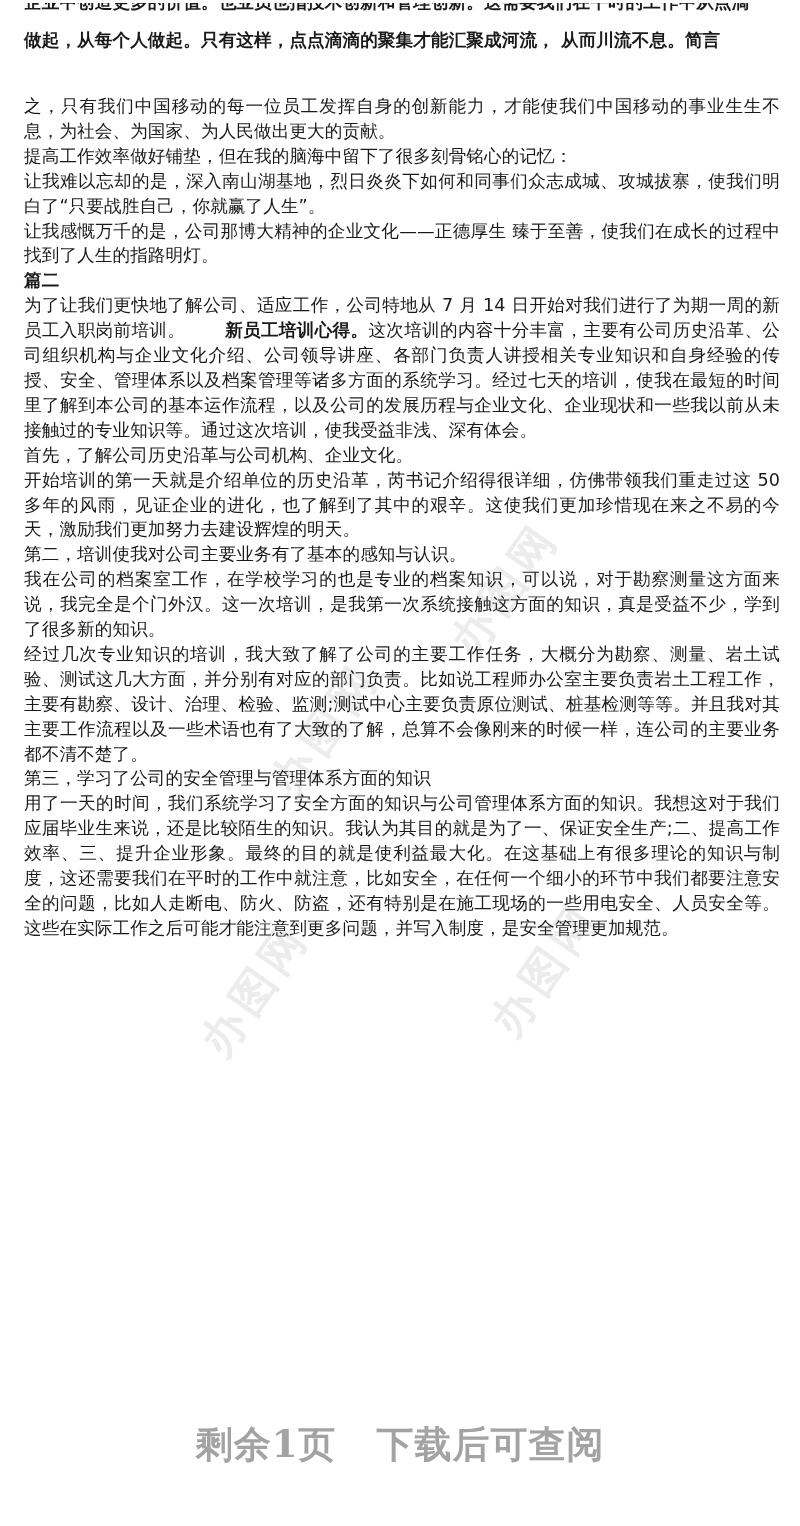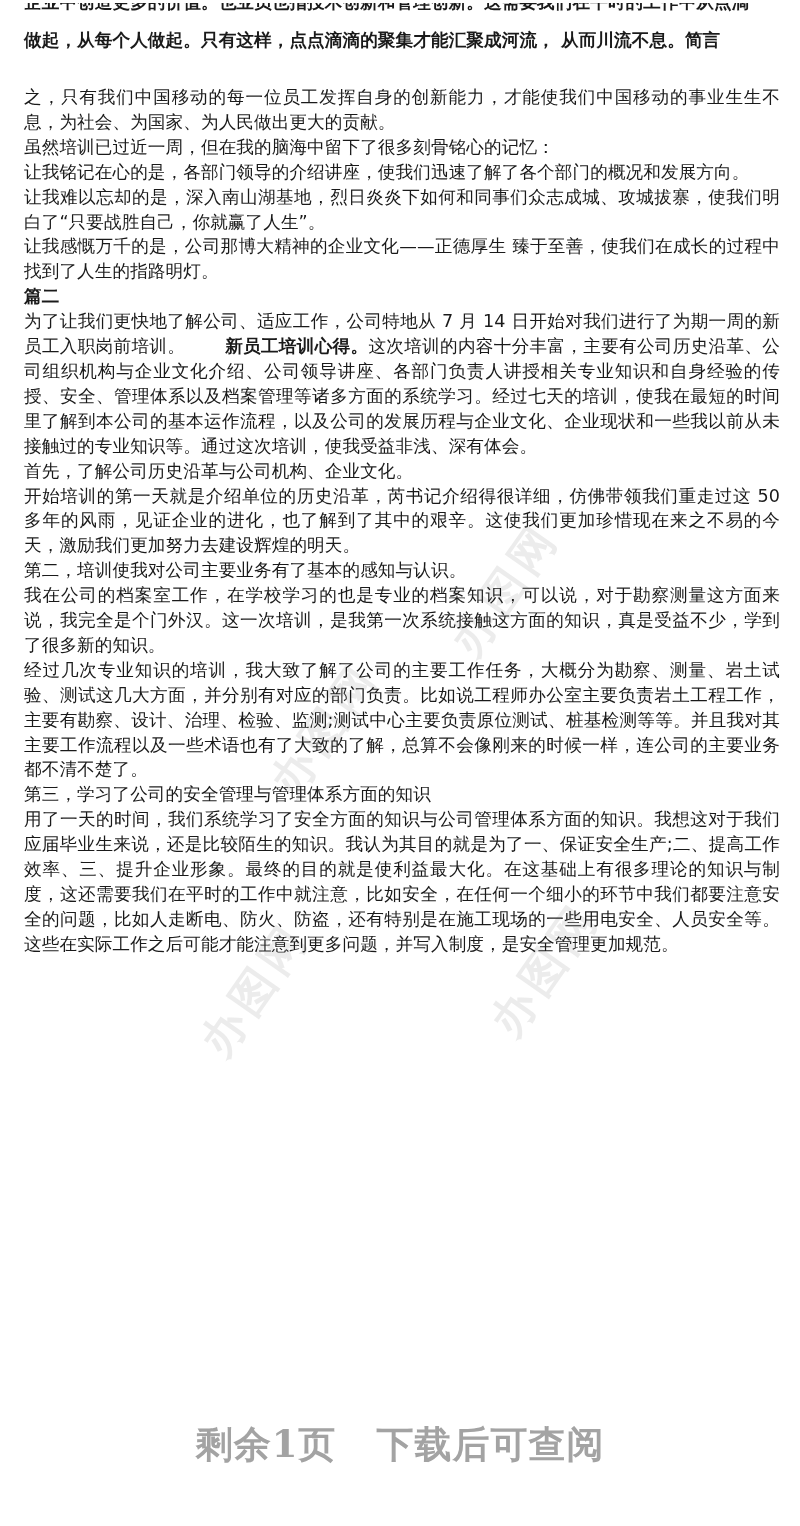--- a/index.html
+++ b/index.html
@@ -29,24 +29,23 @@
   <div class="watermark" style="left:470px; top:940px;">办图网</div>
   <div class="watermark" style="left:180px; top:960px;">办图网</div>
 
   <div class="block" style="top:3px;font-weight:bold;">
     <div class="cut-line">
       <span>企业中创造更多的价值。也业员也指投术创新和管理创新。这需要我们在平时的工作中从点滴</span>
     </div>
     <p>做起，从每个人做起。只有这样，点点滴滴的聚集才能汇聚成河流，  从而川流不息。简言</p>
   </div>
 
-  <div class="block" style="top:85px;">
+  <div class="block" style="top:94px;">
     <p>之，只有我们中国移动的每一位员工发挥自身的创新能力，才能使我们中国移动的事业生生不息，为社会、为国家、为人民做出更大的贡献。</p>
-    <p>虽然培训已过近一周，但在我的脑海中留下了很多刻骨铭心的记忆：</p>
-    <p>让我铭记在心的是，各部门领导的介绍讲座，使我们迅速了解了各个部门的概况和发展方向。</p>
+    <p>提高工作效率做好铺垫，但在我的脑海中留下了很多刻骨铭心的记忆：</p>
     <p>让我难以忘却的是，深入南山湖基地，烈日炎炎下如何和同事们众志成城、攻城拔寨，使我们明白了“只要战胜自己，你就赢了人生”。</p>
     <p>让我感慨万千的是，公司那博大精神的企业文化——正德厚生  臻于至善，使我们在成长的过程中找到了人生的指路明灯。</p>
     <p class="bold">篇二</p>
     <p><span>为了让我们更快地了解公司、适应工作，公司特地从 7 月 14 日开始对我们进行了为期一周的新员工入职岗前培训。</span><span class="bold">新员工培训心得。</span><span>这次培训的内容十分丰富，主要有公司历史沿革、公司组织机构与企业文化介绍、公司领导讲座、各部门负责人讲授相关专业知识和自身经验的传授、安全、管理体系以及档案管理等诸多方面的系统学习。经过七天的培训，使我在最短的时间里了解到本公司的基本运作流程，以及公司的发展历程与企业文化、企业现状和一些我以前从未接触过的专业知识等。通过这次培训，使我受益非浅、深有体会。</span></p>
     <p>首先，了解公司历史沿革与公司机构、企业文化。</p>
     <p>开始培训的第一天就是介绍单位的历史沿革，芮书记介绍得很详细，仿佛带领我们重走过这 50  多年的风雨，见证企业的进化，也了解到了其中的艰辛。这使我们更加珍惜现在来之不易的今天，激励我们更加努力去建设辉煌的明天。</p>
     <p>第二，培训使我对公司主要业务有了基本的感知与认识。</p>
     <p>我在公司的档案室工作，在学校学习的也是专业的档案知识，可以说，对于勘察测量这方面来说，我完全是个门外汉。这一次培训，是我第一次系统接触这方面的知识，真是受益不少，学到了很多新的知识。</p>
     <p>经过几次专业知识的培训，我大致了解了公司的主要工作任务，大概分为勘察、测量、岩土试验、测试这几大方面，并分别有对应的部门负责。比如说工程师办公室主要负责岩土工程工作，主要有勘察、设计、治理、检验、监测;测试中心主要负责原位测试、桩基检测等等。并且我对其主要工作流程以及一些术语也有了大致的了解，总算不会像刚来的时候一样，连公司的主要业务都不清不楚了。</p>
     <p>第三，学习了公司的安全管理与管理体系方面的知识</p>

